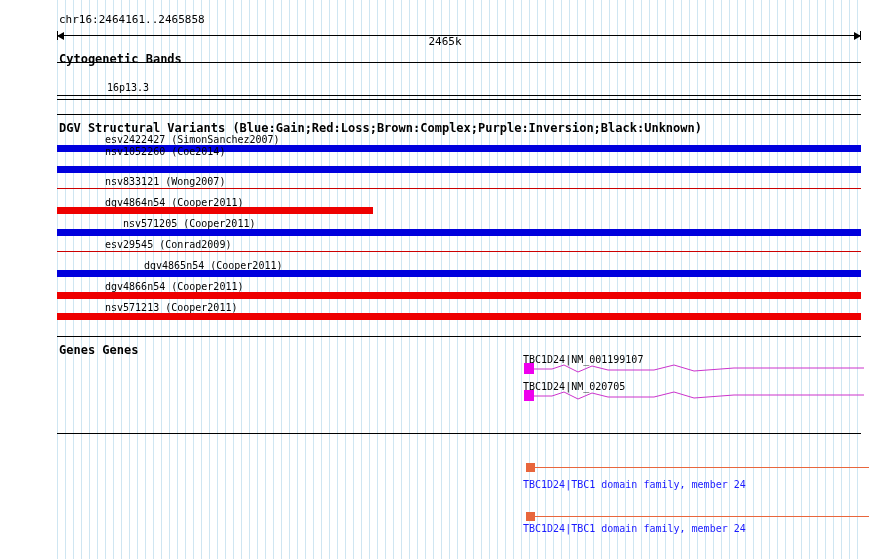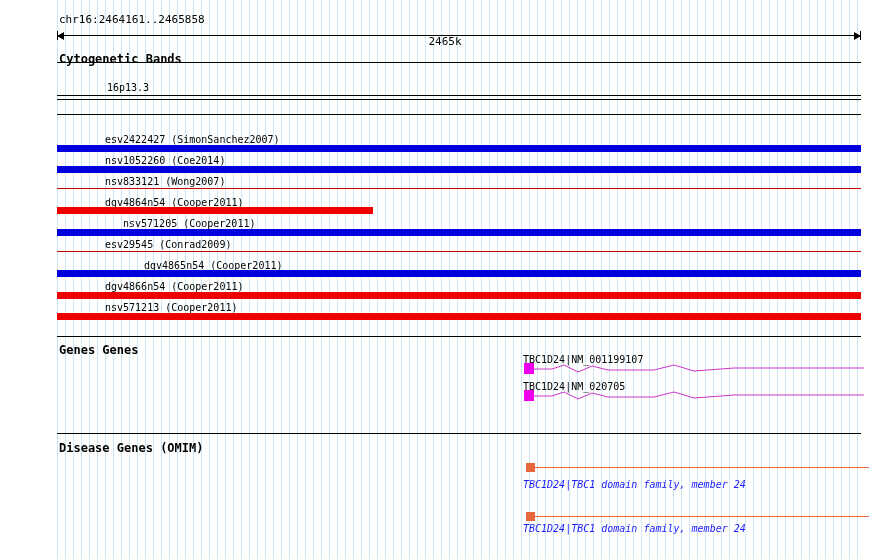--- a/index.html
+++ b/index.html
@@ -133,21 +133,20 @@
   .gene-exon {
     position: absolute;
     width: 10px;
     height: 11px;
   }
   .omim-label {
     position: absolute;
     font-size: 10px;
     color: #1a1aff;
     white-space: nowrap;
-    font-style: italic;
   }
   .omim-exon {
     position: absolute;
     width: 9px; height: 9px;
     background: #e8663c;
   }
   .omim-line {
     position: absolute;
     height: 1px;
     background: #e8663c;
@@ -174,25 +173,26 @@
     </div>
     <div class="scale-text" style="top:35px;">2465k</div>
 
     <div class="hrule" style="top:62px;"></div>
     <div class="section-title" style="top:52px;">Cytogenetic Bands</div>
     <div class="band-label" style="top:82px;">16p13.3</div>
     <div class="hrule" style="top:95px;"></div>
     <div class="hrule" style="top:99px;"></div>
 
     <div class="hrule" style="top:114px;"></div>
+    <div class="section-title" style="top:121px;">DGV Structural Variants (Blue:Gain;Red:Loss;Brown:Complex;Purple:Inversion;Black:Unknown)</div>
 
     <div class="track-label" style="top:134px;">esv2422427 (SimonSanchez2007)</div>
     <div class="track-bar" style="top:145px; width:804px; background:#0000dd;"></div>
 
-    <div class="track-label" style="top:155px;">nsv1052260 (Coe2014)</div>
+    <div class="track-label" style="top:146px;">nsv1052260 (Coe2014)</div>
     <div class="track-bar" style="top:166px; width:804px; background:#0000dd;"></div>
 
     <div class="track-label" style="top:176px;">nsv833121 (Wong2007)</div>
     <div class="track-thin" style="top:188px; width:804px; background:#cc0000;"></div>
 
     <div class="track-label" style="top:197px;">dgv4864n54 (Cooper2011)</div>
     <div class="track-bar" style="top:207px; width:316px; background:#ee0000;"></div>
 
     <div class="track-label" style="top:218px;margin-left:18px;">nsv571205 (Cooper2011)</div>
     <div class="track-bar" style="top:229px; width:804px; background:#0000dd;"></div>
@@ -218,21 +218,20 @@
       <path d="M0,7 L18,7 L30,3 L44,10 L58,4 L74,8 L120,8 L140,3 L160,9 L200,6 L260,6 L330,6" fill="none" stroke="#cc33cc" stroke-width="1"></path>
     </svg>
 
     <div class="gene-label" style="left:523px; top:381px; color:#000;">TBC1D24|NM_020705</div>
     <div class="gene-exon" style="left:524px; top:390px; background:#ee00ee;"></div>
     <svg class="squiggle" style="left:534px; top:389px;" width="335" height="14">
       <path d="M0,7 L18,7 L30,3 L44,10 L58,4 L74,8 L120,8 L140,3 L160,9 L200,6 L260,6 L330,6" fill="none" stroke="#cc33cc" stroke-width="1"></path>
     </svg>
 
     <div class="hrule" style="top:433px;"></div>
-    <div class="section-title" style="top:441px;">Disease Genes (OMIM)</div>
 
     <div class="omim-exon" style="left:526px; top:463px;"></div>
     <div class="omim-line" style="left:535px; top:467px; width:334px;"></div>
     <div class="omim-label" style="left:523px; top:479px;">TBC1D24|TBC1 domain family, member 24</div>
 
     <div class="omim-exon" style="left:526px; top:512px;"></div>
     <div class="omim-line" style="left:535px; top:516px; width:334px;"></div>
     <div class="omim-label" style="left:523px; top:523px;">TBC1D24|TBC1 domain family, member 24</div>
 
   </div>

